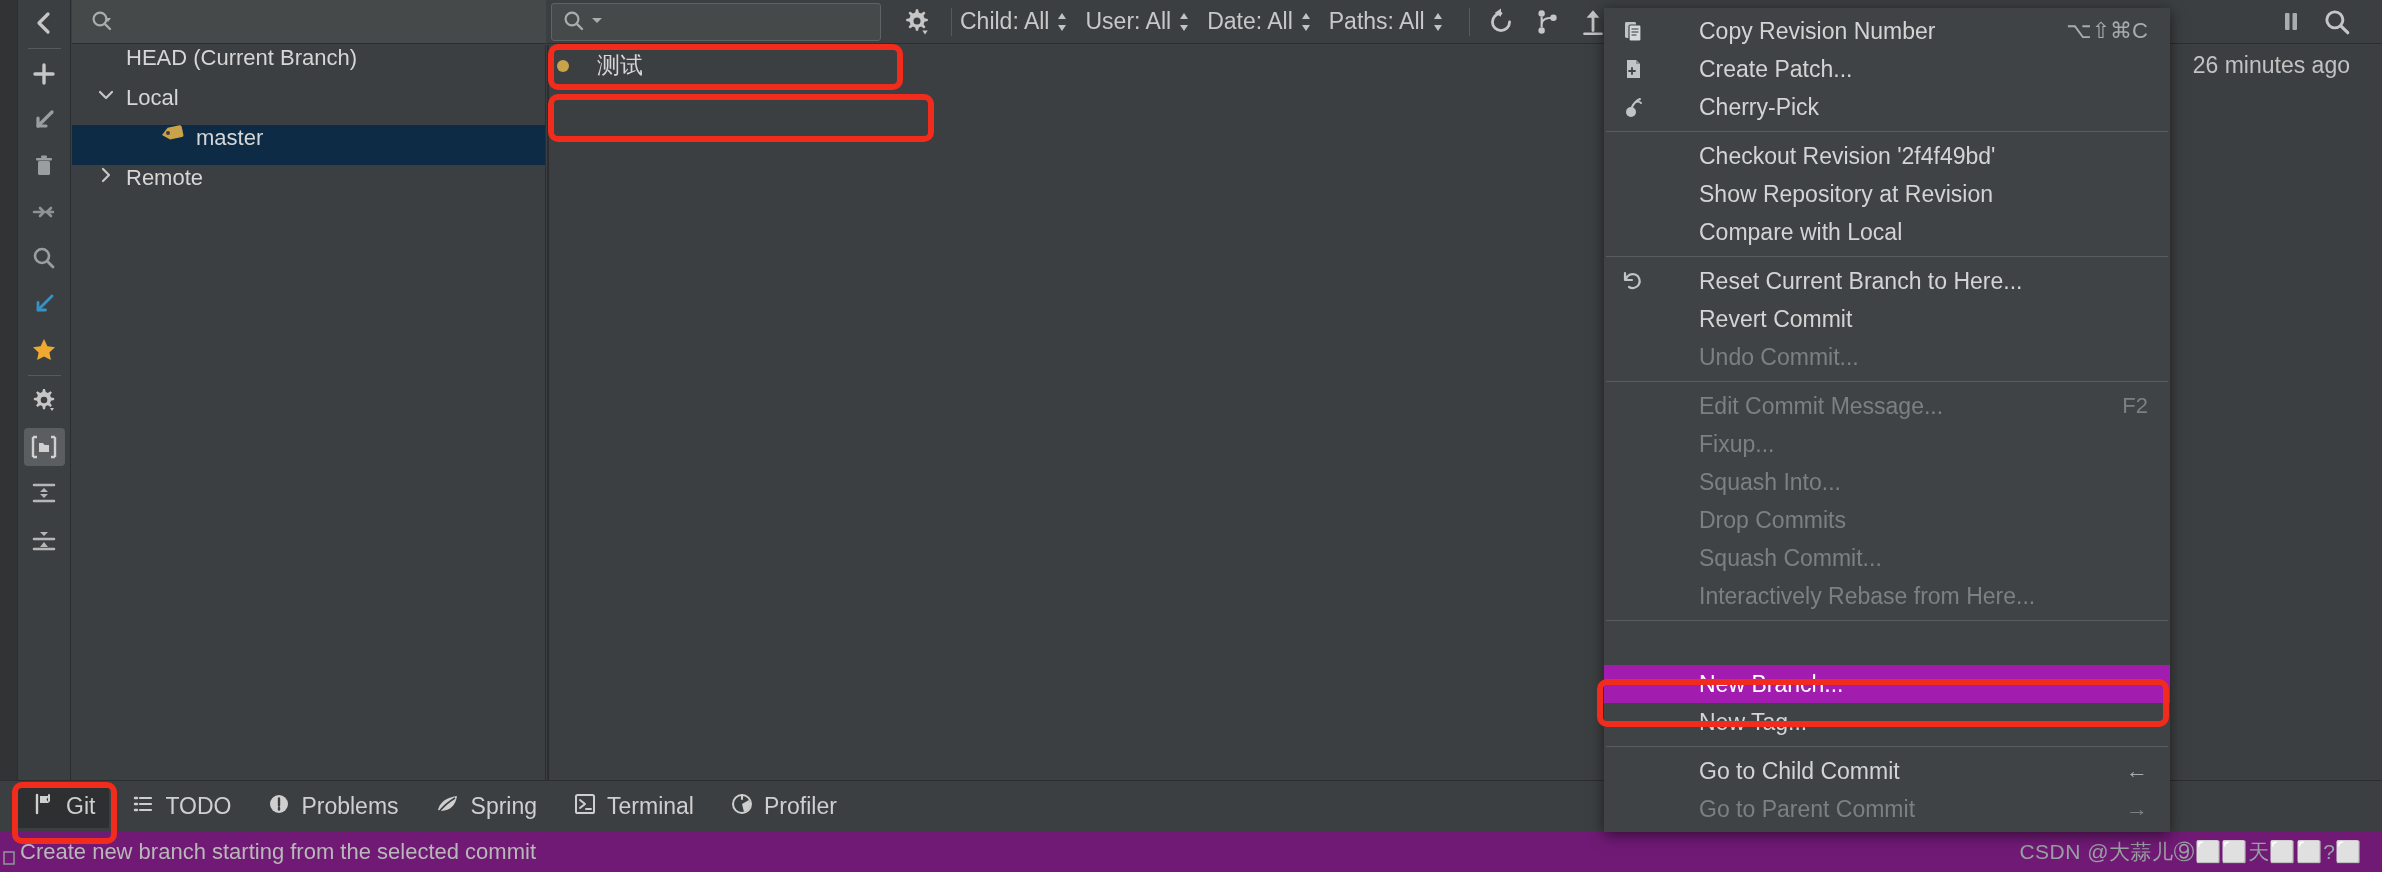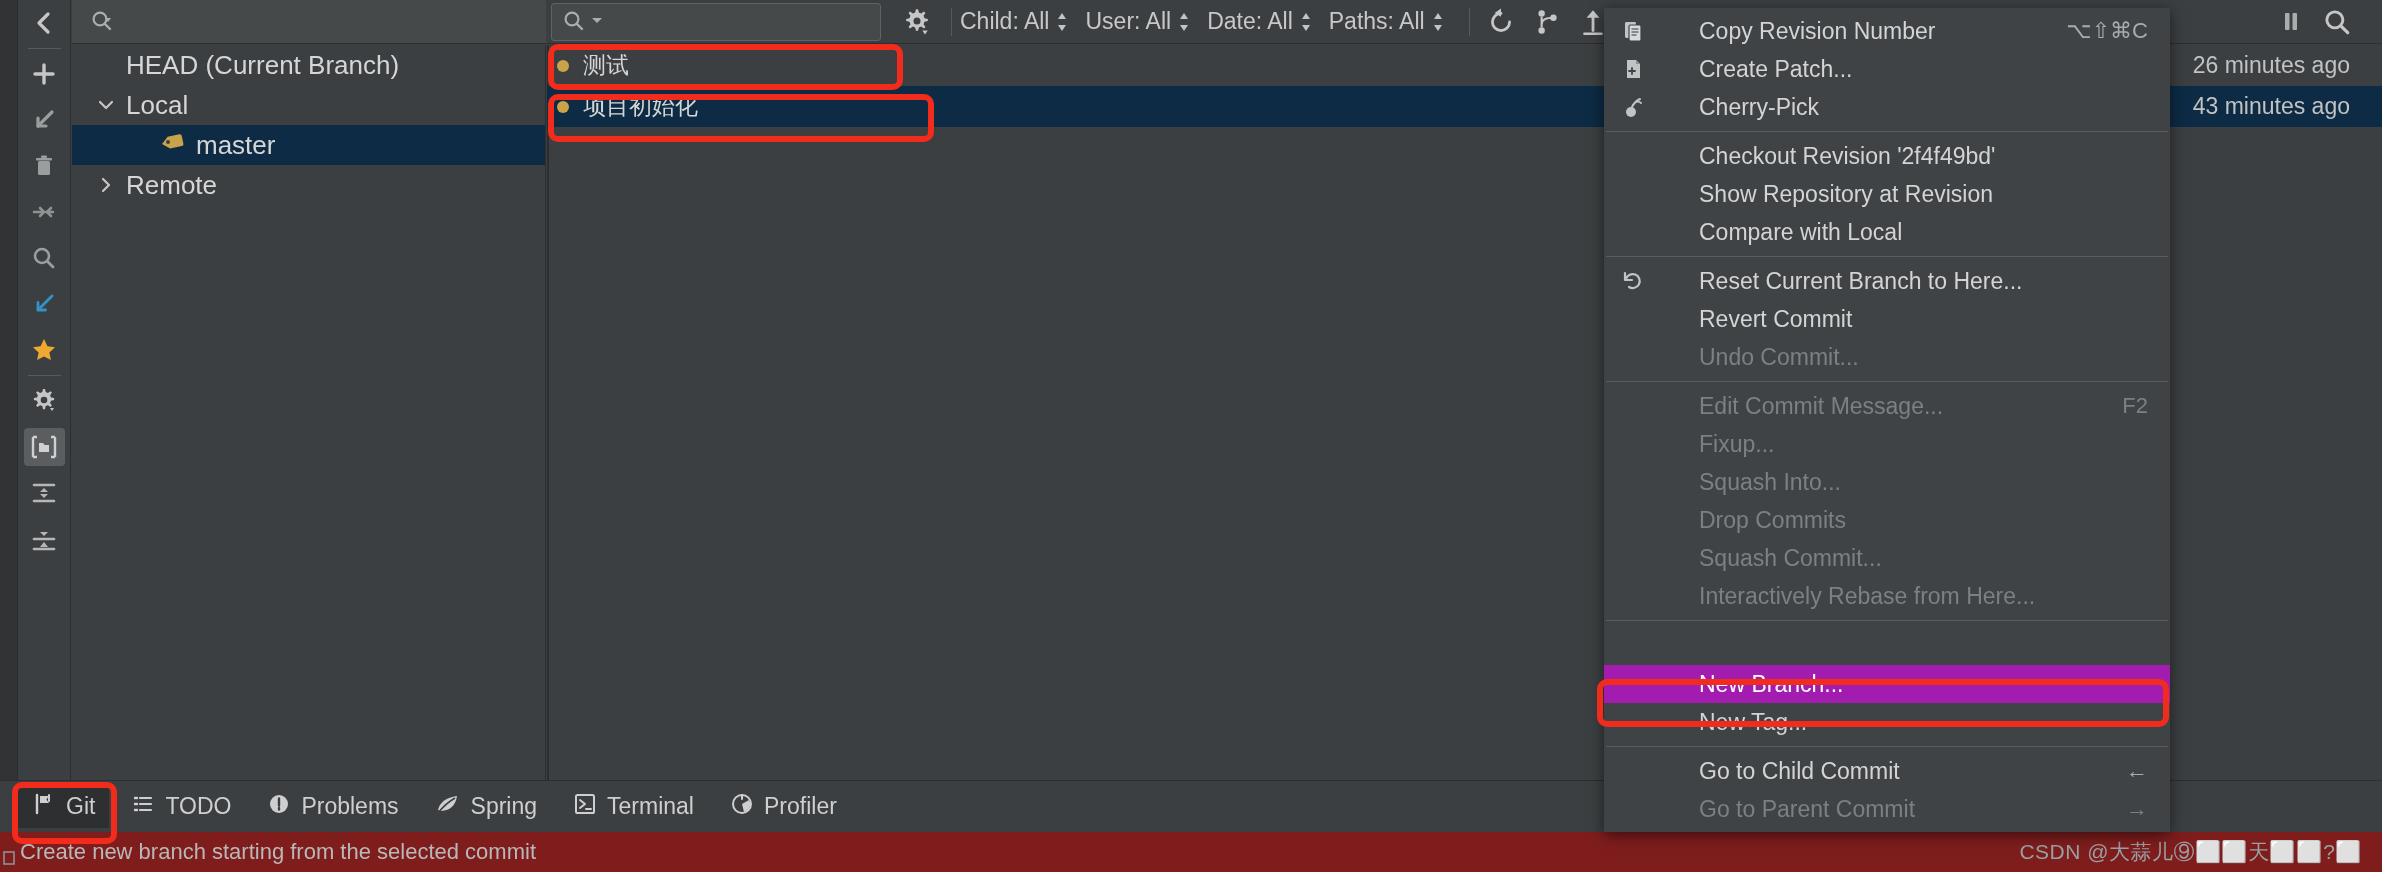--- a/index.html
+++ b/index.html
@@ -55,22 +55,22 @@
     padding-left: 18px;
     border-bottom: 1px solid #2b2d2e;
   }
   .branch-tree {
     position: absolute; left: 72px; top: 45px;
     width: 474px; height: 767px;
     background: #3c3f41;
     border-right: 1px solid #2b2d2e;
   }
   .tree-row {
-    height: 40px; display: flex; align-items: center;
-    font-size: 26px; color: #d6d6d6;
+    height: 40px; display: flex; align-items: flex-start;
+    font-size: 22px; color: #d6d6d6;
     position: relative;
   }
   .tree-row.selected { background: #0d2b45; }
   .tree-arrow {
     width: 28px; display:flex; align-items:center; justify-content:center;
     margin-left: 20px;
   }
   .tree-label { margin-left: 6px; }
   .tree-row.lvl0 .tree-label { margin-left: 54px; }
   .tree-row.lvl2 .tree-label { margin-left: 10px; }
@@ -111,21 +111,21 @@
   .commit-row {
     height: 41px; display: flex; align-items: center;
     font-size: 23px; color: #d6d6d6;
     position: relative;
   }
   .commit-row.selected { background: #0d2b45; }
   .graph-dot {
     width: 24px; display:flex; align-items:center; justify-content:center;
     margin-left: 4px;
   }
-  .commit-msg { margin-left: 8px; text-align: center; }
+  .commit-msg { margin-left: 22px; text-align: center; }
   .commit-time {
     position: absolute; right: 32px;
     font-size: 23px; color: #c2c2c2;
   }
   .list-vline {
     position: absolute; left: 0; top: 0; width: 2px; height: 100%;
     background: #2b2d2e;
   }
 
   
@@ -168,21 +168,21 @@
   .tw-btn {
     display: flex; align-items: center; gap: 10px;
     font-size: 23px; color: #cfcfcf;
     padding: 6px 14px; margin-right: 8px;
     border-radius: 2px;
   }
   .tw-btn.active { background: #2d2f31; }
   .status-bar {
     position: absolute; left: 0; bottom: 0;
     width: 2382px; height: 40px;
-    background: #7f1d1d;
+    background: #701a75;
     display: flex; align-items: center;
     padding-left: 20px;
     font-size: 22px; color: #b8b8b8;
   }
   .status-left-icon {
     position: absolute; left: 0; bottom: 6px;
     width: 18px; display:flex; justify-content:center;
   }
   .watermark {
     position: absolute; right: 20px; bottom: 6px;
@@ -435,29 +435,20 @@
     <div class="commit-row">
       <span class="graph-dot">
         <svg width="18" height="18" viewBox="0 0 18 18">
             <circle cx="9" cy="9" r="6" fill="#c9a24a"></circle>
           </svg>
       </span>
       <span class="commit-msg">测试</span>
       <span class="commit-time">26 minutes ago</span>
     </div>
 
-    <div class="commit-row selected">
-      <span class="graph-dot">
-        <svg width="18" height="18" viewBox="0 0 18 18">
-            <circle cx="9" cy="9" r="6" fill="#c9a24a"></circle>
-          </svg>
-      </span>
-      <span class="commit-msg">项目初始化</span>
-      <span class="commit-time">43 minutes ago</span>
-    </div>
   </div>
 
   <div class="ctx-menu">
 
     <div class="ctx-item">
       <span class="ctx-ico">
         <svg width="24" height="24" viewBox="0 0 24 24">
             <rect x="4" y="3" width="11" height="16" rx="1.4" fill="#c0c4c5"></rect>
             <rect x="8" y="6" width="12" height="16" rx="1.4" fill="#d7dadb" stroke="#3f4345" stroke-width="1.2"></rect>
             <path d="M11 10 h6 M11 13 h6 M11 16 h4" stroke="#6a6e70" stroke-width="1.4" stroke-linecap="round"></path>

